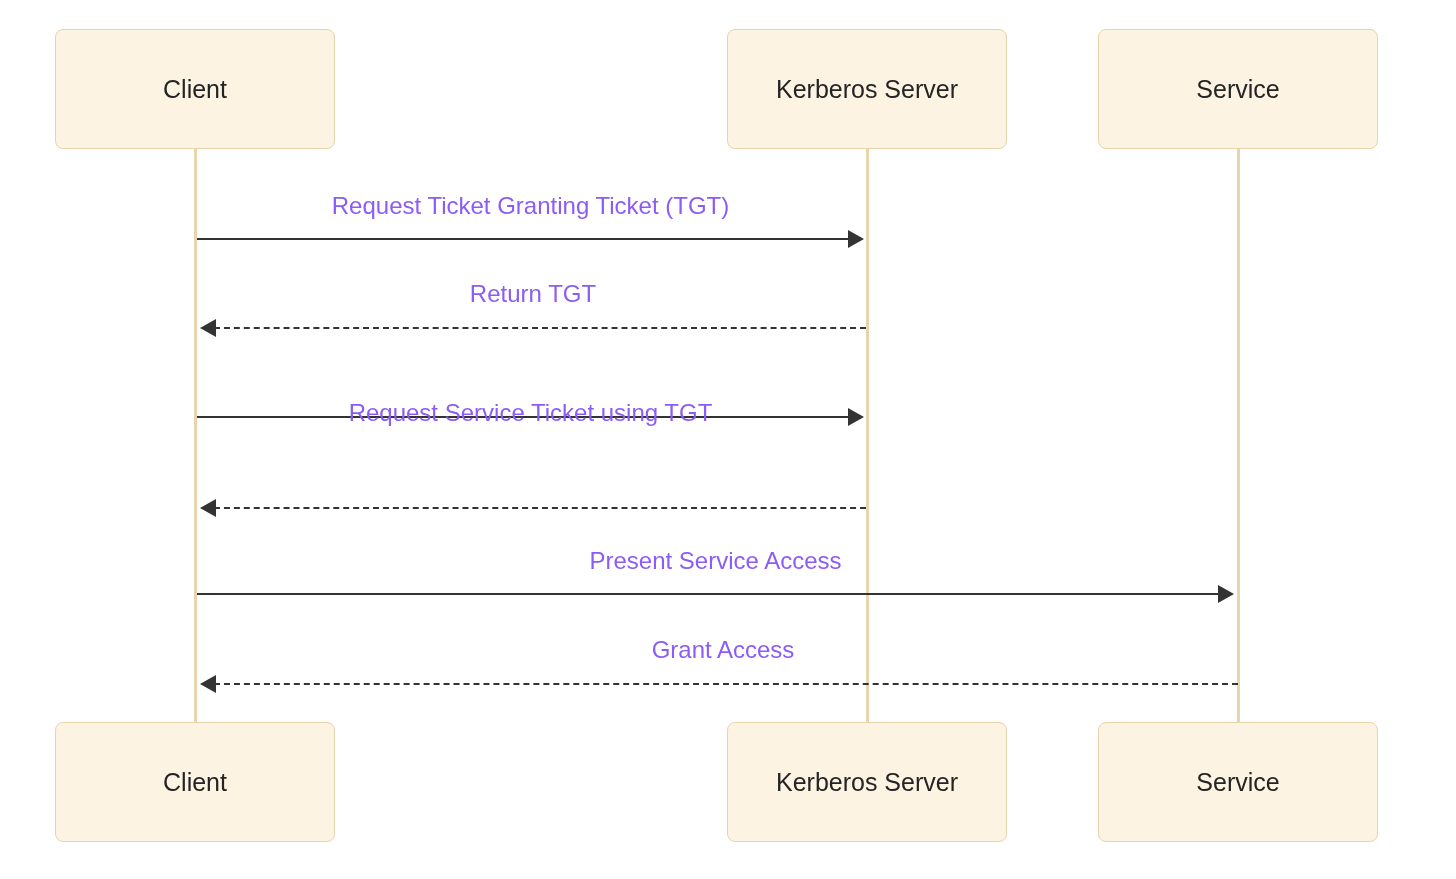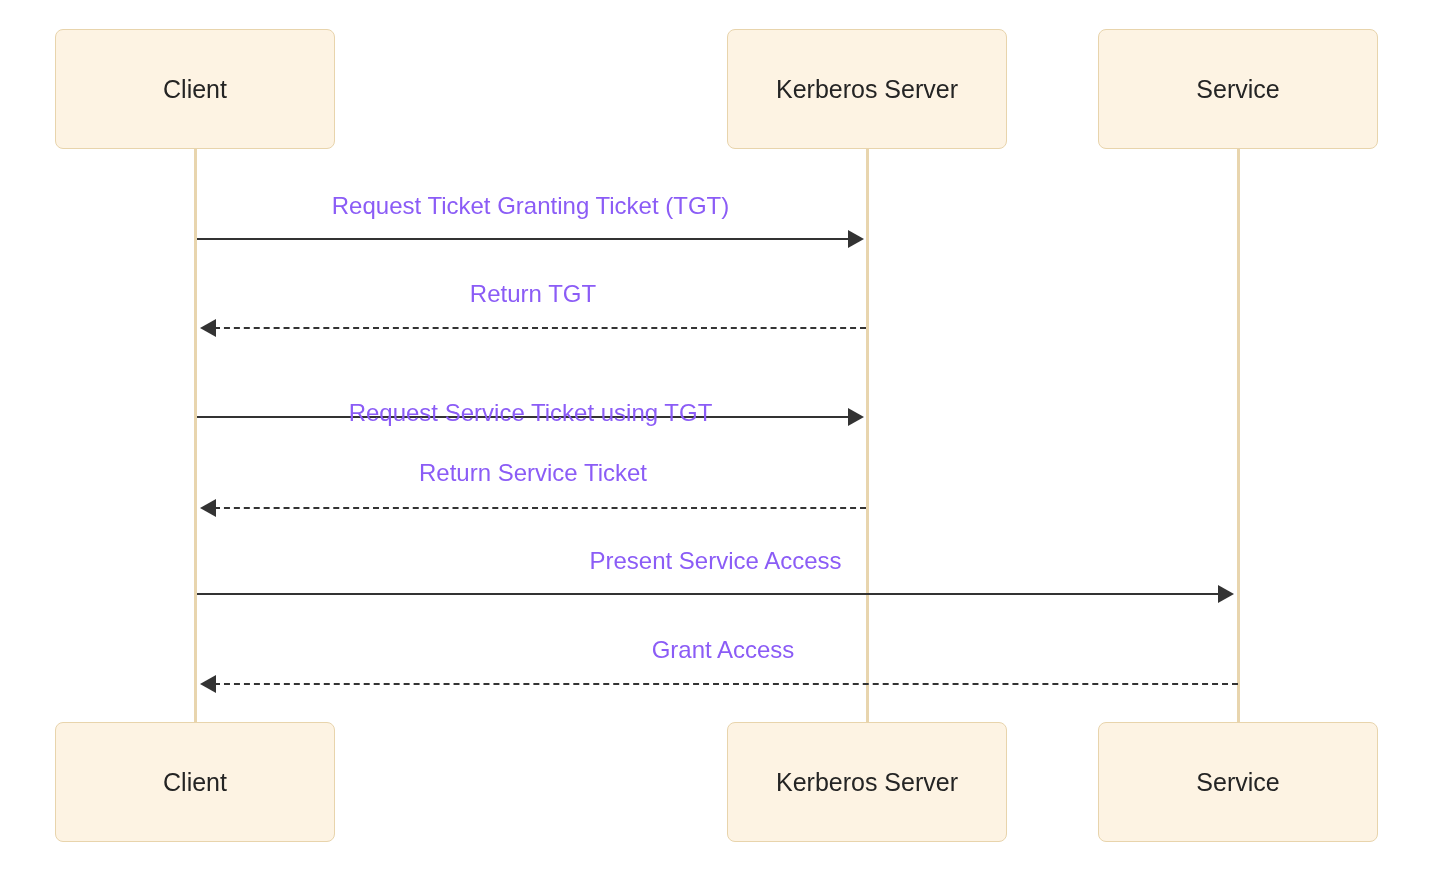--- a/index.html
+++ b/index.html
@@ -108,21 +108,20 @@
   <div class="arrow-head right" style="top: 230px; left: 848px;"></div>
 
   <div class="msg-label" style="left: 533px; top: 282px;">Return TGT</div>
   <div class="msg-line dashed" style="top: 327px; left: 214px; width: 652px;"></div>
   <div class="arrow-head left" style="top: 319px; left: 200px;"></div>
 
   <div class="msg-label" style="left: 530.5px; top: 393px; margin-top: 8px;">Request Service Ticket using TGT</div>
   <div class="msg-line" style="top: 416px; left: 197px; width: 653px;"></div>
   <div class="arrow-head right" style="top: 408px; left: 848px;"></div>
 
-  <div class="msg-label" style="left: 533px; top: 461px;">Return Service Ticket</div>
   <div class="msg-line dashed" style="top: 507px; left: 214px; width: 652px;"></div>
   <div class="arrow-head left" style="top: 499px; left: 200px;"></div>
 
   <div class="msg-label" style="left: 715.5px; top: 549px;">Present Service Access</div>
   <div class="msg-line" style="top: 593px; left: 197px; width: 1023px;"></div>
   <div class="arrow-head right" style="top: 585px; left: 1218px;"></div>
 
   <div class="msg-label" style="left: 723px; top: 638px;">Grant Access</div>
   <div class="msg-line dashed" style="top: 683px; left: 214px; width: 1024px;"></div>
   <div class="arrow-head left" style="top: 675px; left: 200px;"></div>

